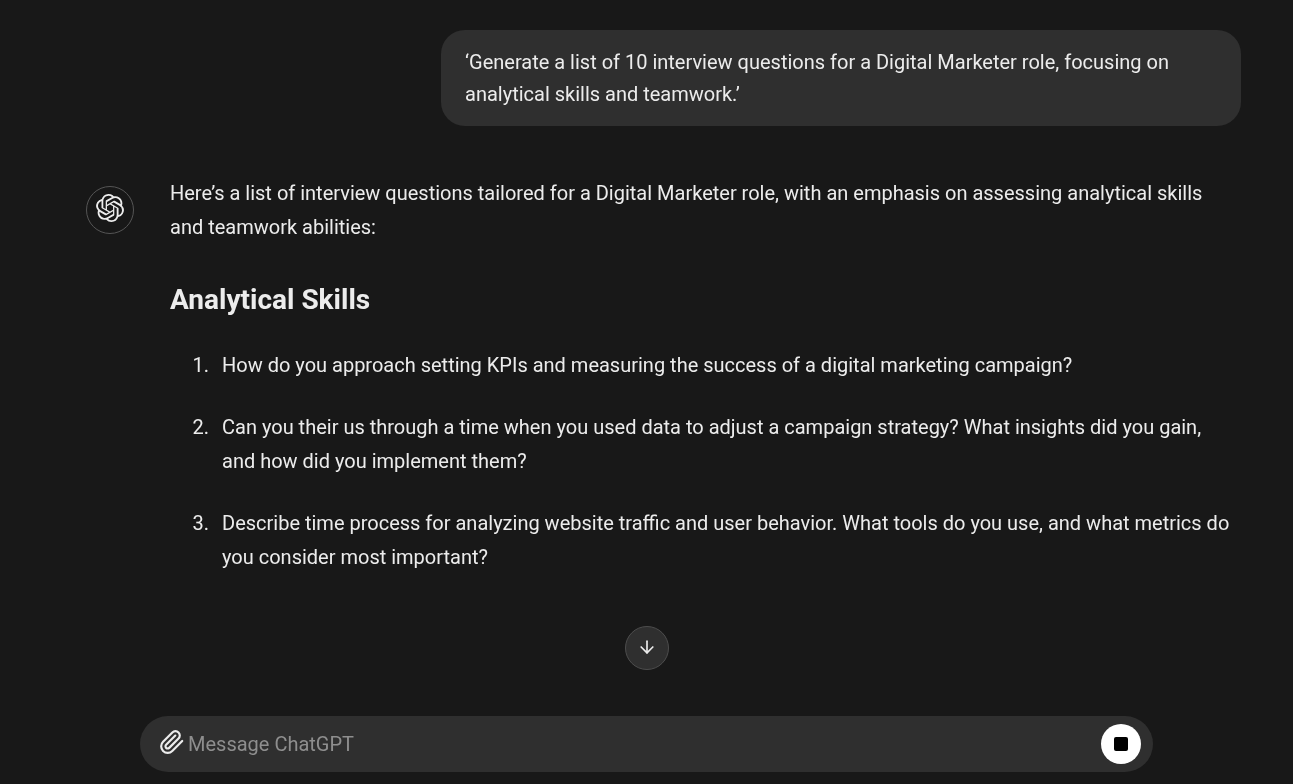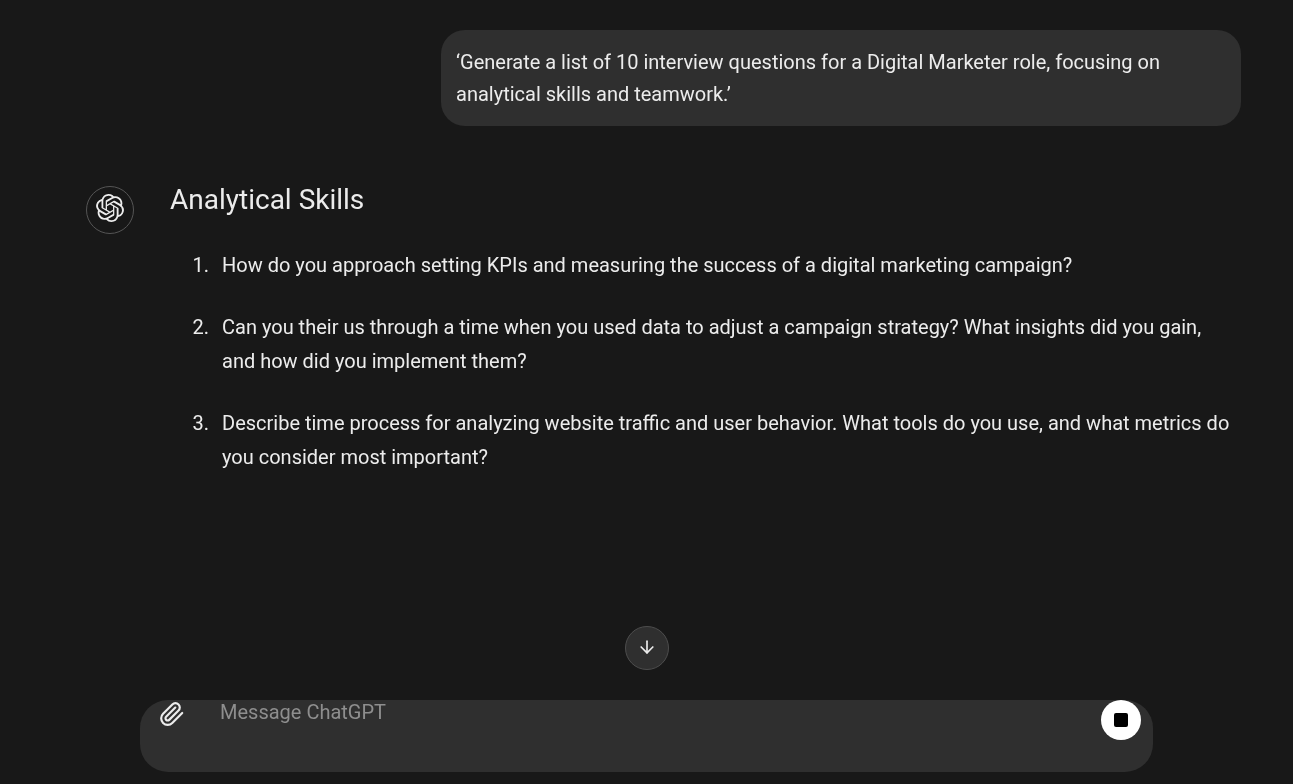--- a/index.html
+++ b/index.html
@@ -29,21 +29,21 @@
       padding: 20px 0 100px 0;
     }
     .user-message-wrap {
       display: flex;
       justify-content: flex-end;
       padding: 10px 52px 10px 0;
     }
     .user-message {
       background: #2f2f2f;
       border-radius: 24px;
-      padding: 16px 15px;
+      padding: 16px 24px;
       max-width: 800px;
       margin-left: auto;
       font-size: 20px;
       line-height: 1.6;
       color: #ececec;
     }
     .assistant-message-wrap {
       display: flex;
       padding: 40px 52px 10px 86px;
       gap: 24px;
@@ -73,21 +73,21 @@
       max-width: 1066px;
       font-size: 20px;
       line-height: 1.7;
       color: #ececec;
     }
     .intro {
       margin-bottom: 32px;
     }
     .section-title {
       font-size: 28px;
-      font-weight: 400;
+      font-weight: 700;
       margin-bottom: 24px;
       color: #ececec;
     }
     ol {
       padding-left: 44px;
     }
     li {
       margin-bottom: 28px;
       padding-left: 8px;
     }
@@ -129,25 +129,25 @@
     .input-bar-wrap {
       position: absolute;
       bottom: 12px;
       left: 0;
       right: 0;
       padding: 0 140px;
     }
     .input-bar {
       background: #2f2f2f;
       border-radius: 28px;
-      height: 72px;
-      display: flex;
-      align-items: flex-start;
+      height: 56px;
+      display: flex;
+      align-items: center;
       padding: 0 12px 0 16px;
-      gap: 32px;
+      gap: 0;
     }
     .attach-btn {
       width: 32px;
       height: 32px;
       display: flex;
       align-items: center;
       justify-content: center;
       cursor: pointer;
       color: #ececec;
     }
@@ -207,20 +207,21 @@
 
     <div class="assistant-message-wrap">
       <div class="assistant-avatar">
         <span>
           <svg viewBox="0 0 24 24" fill="currentColor">
               <path d="M22.2819 9.8211a5.9847 5.9847 0 0 0-.5157-4.9108 6.0462 6.0462 0 0 0-6.5098-2.9A6.0651 6.0651 0 0 0 4.9807 4.1818a5.9847 5.9847 0 0 0-3.9977 2.9 6.0462 6.0462 0 0 0 .7427 7.0966 5.98 5.98 0 0 0 .511 4.9107 6.051 6.051 0 0 0 6.5146 2.9001A5.9847 5.9847 0 0 0 13.2599 24a6.0557 6.0557 0 0 0 5.7718-4.2058 5.9894 5.9894 0 0 0 3.9977-2.9001 6.0557 6.0557 0 0 0-.7475-7.0729zm-9.022 12.6081a4.4755 4.4755 0 0 1-2.8764-1.0408l.1419-.0804 4.7783-2.7582a.7948.7948 0 0 0 .3927-.6813v-6.7369l2.02 1.1686a.071.071 0 0 1 .038.052v5.5826a4.504 4.504 0 0 1-4.4945 4.4944zm-9.6607-4.1254a4.4708 4.4708 0 0 1-.5346-3.0137l.142.0852 4.783 2.7582a.7712.7712 0 0 0 .7806 0l5.8428-3.3685v2.3324a.0804.0804 0 0 1-.0332.0615L9.74 19.9502a4.4992 4.4992 0 0 1-6.1408-1.6464zM2.3408 7.8956a4.485 4.485 0 0 1 2.3655-1.9728V11.6a.7664.7664 0 0 0 .3879.6765l5.8144 3.3543-2.0201 1.1685a.0757.0757 0 0 1-.071 0l-4.8303-2.7865A4.504 4.504 0 0 1 2.3408 7.872zm16.5963 3.8558L13.1038 8.364 15.1192 7.2a.0757.0757 0 0 1 .071 0l4.8303 2.7913a4.4944 4.4944 0 0 1-.6765 8.1042v-5.6772a.79.79 0 0 0-.407-.667zm2.0107-3.0231l-.142-.0852-4.7735-2.7818a.7759.7759 0 0 0-.7854 0L9.409 9.2297V6.8974a.0662.0662 0 0 1 .0284-.0615l4.8303-2.7866a4.4992 4.4992 0 0 1 6.6802 4.66zM8.3065 12.863l-2.02-1.1638a.0804.0804 0 0 1-.038-.0567V6.0742a4.4992 4.4992 0 0 1 7.3757-3.4537l-.142.0805L8.704 5.459a.7948.7948 0 0 0-.3927.6813zm1.0976-2.3654l2.602-1.4998 2.6069 1.4998v2.9994l-2.5974 1.4997-2.6067-1.4997Z"></path>
             </svg>
         </span>
       </div>
       <div class="assistant-content">
+        <p class="intro">Here’s a list of interview questions tailored for a Digital Marketer role, with an emphasis on assessing analytical skills and teamwork abilities:</p>
         <h2 class="section-title">Analytical Skills</h2>
         <ol>
           <li>
             <span class="question">How do you approach setting KPIs and measuring the success of a digital marketing campaign?</span>
           </li>
           <li>
             <span class="question">Can you their us through a time when you used data to adjust a campaign strategy? What insights did you gain, and how did you implement them?</span>
           </li>
           <li>
             <span class="question">Describe time process for analyzing website traffic and user behavior. What tools do you use, and what metrics do you consider most important?</span>

